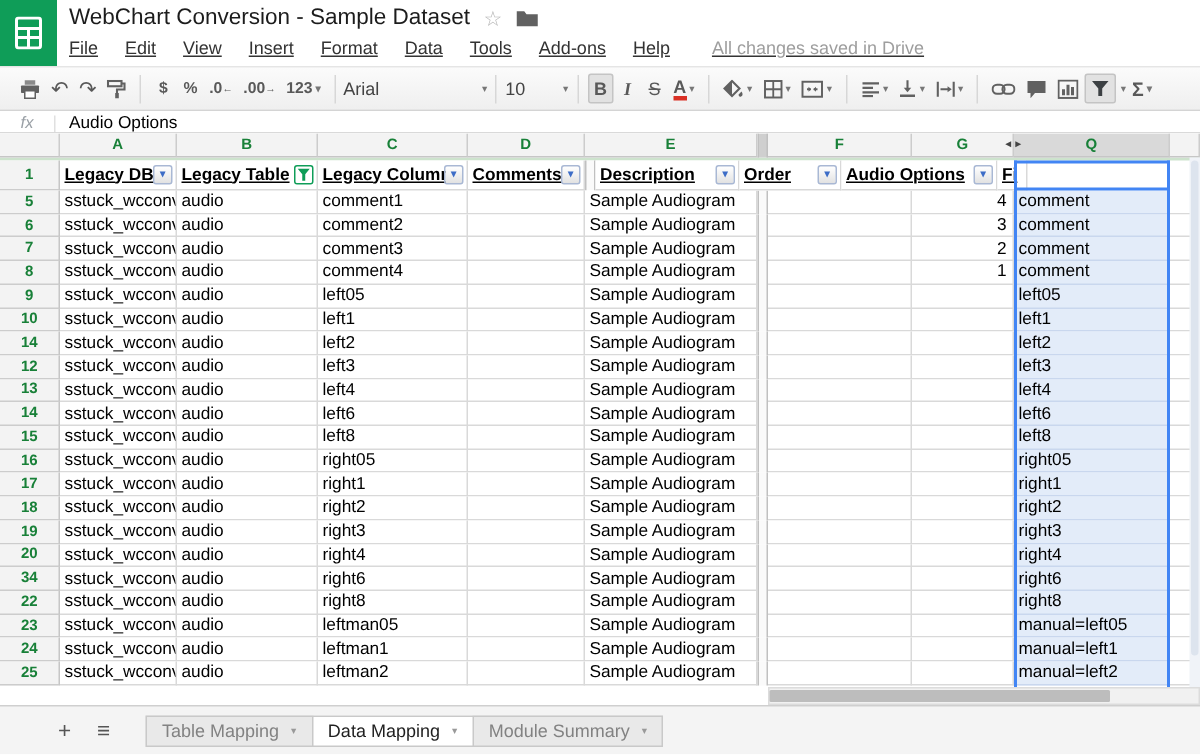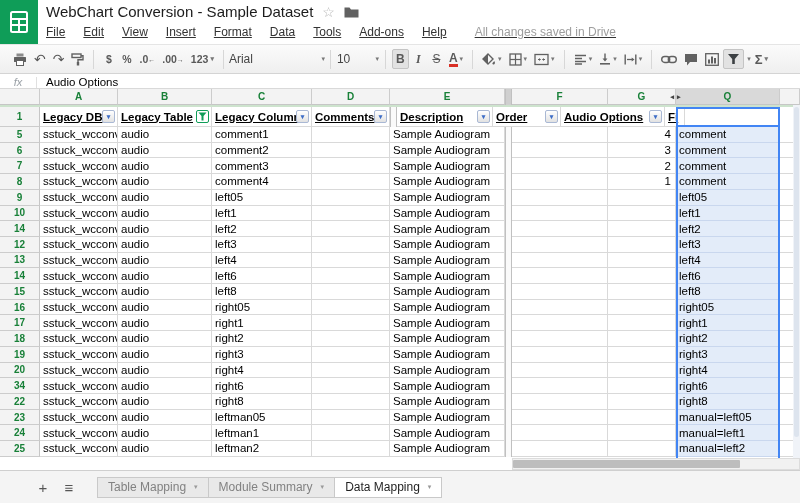--- a/index.html
+++ b/index.html
@@ -646,24 +646,24 @@
   </div>
 
   <div class="footer">
     <span class="sheetbtn">+</span>
     <span class="sheetbtn">≡</span>
     <div class="tabs">
       <div class="tab inactive">
         <span>Table Mapping</span>
           <span class="tabcaret">▾</span>
       </div>
+      <div class="tab active">
+        <span>Data Mapping</span>
+          <span class="tabcaret">▾</span>
+      </div>
       <div class="tab inactive">
         <span>Module Summary</span>
           <span class="tabcaret">▾</span>
       </div>
-      <div class="tab active">
-        <span>Data Mapping</span>
-          <span class="tabcaret">▾</span>
-      </div>
     </div>
   </div>
 
 </div>
 
 </body></html>

